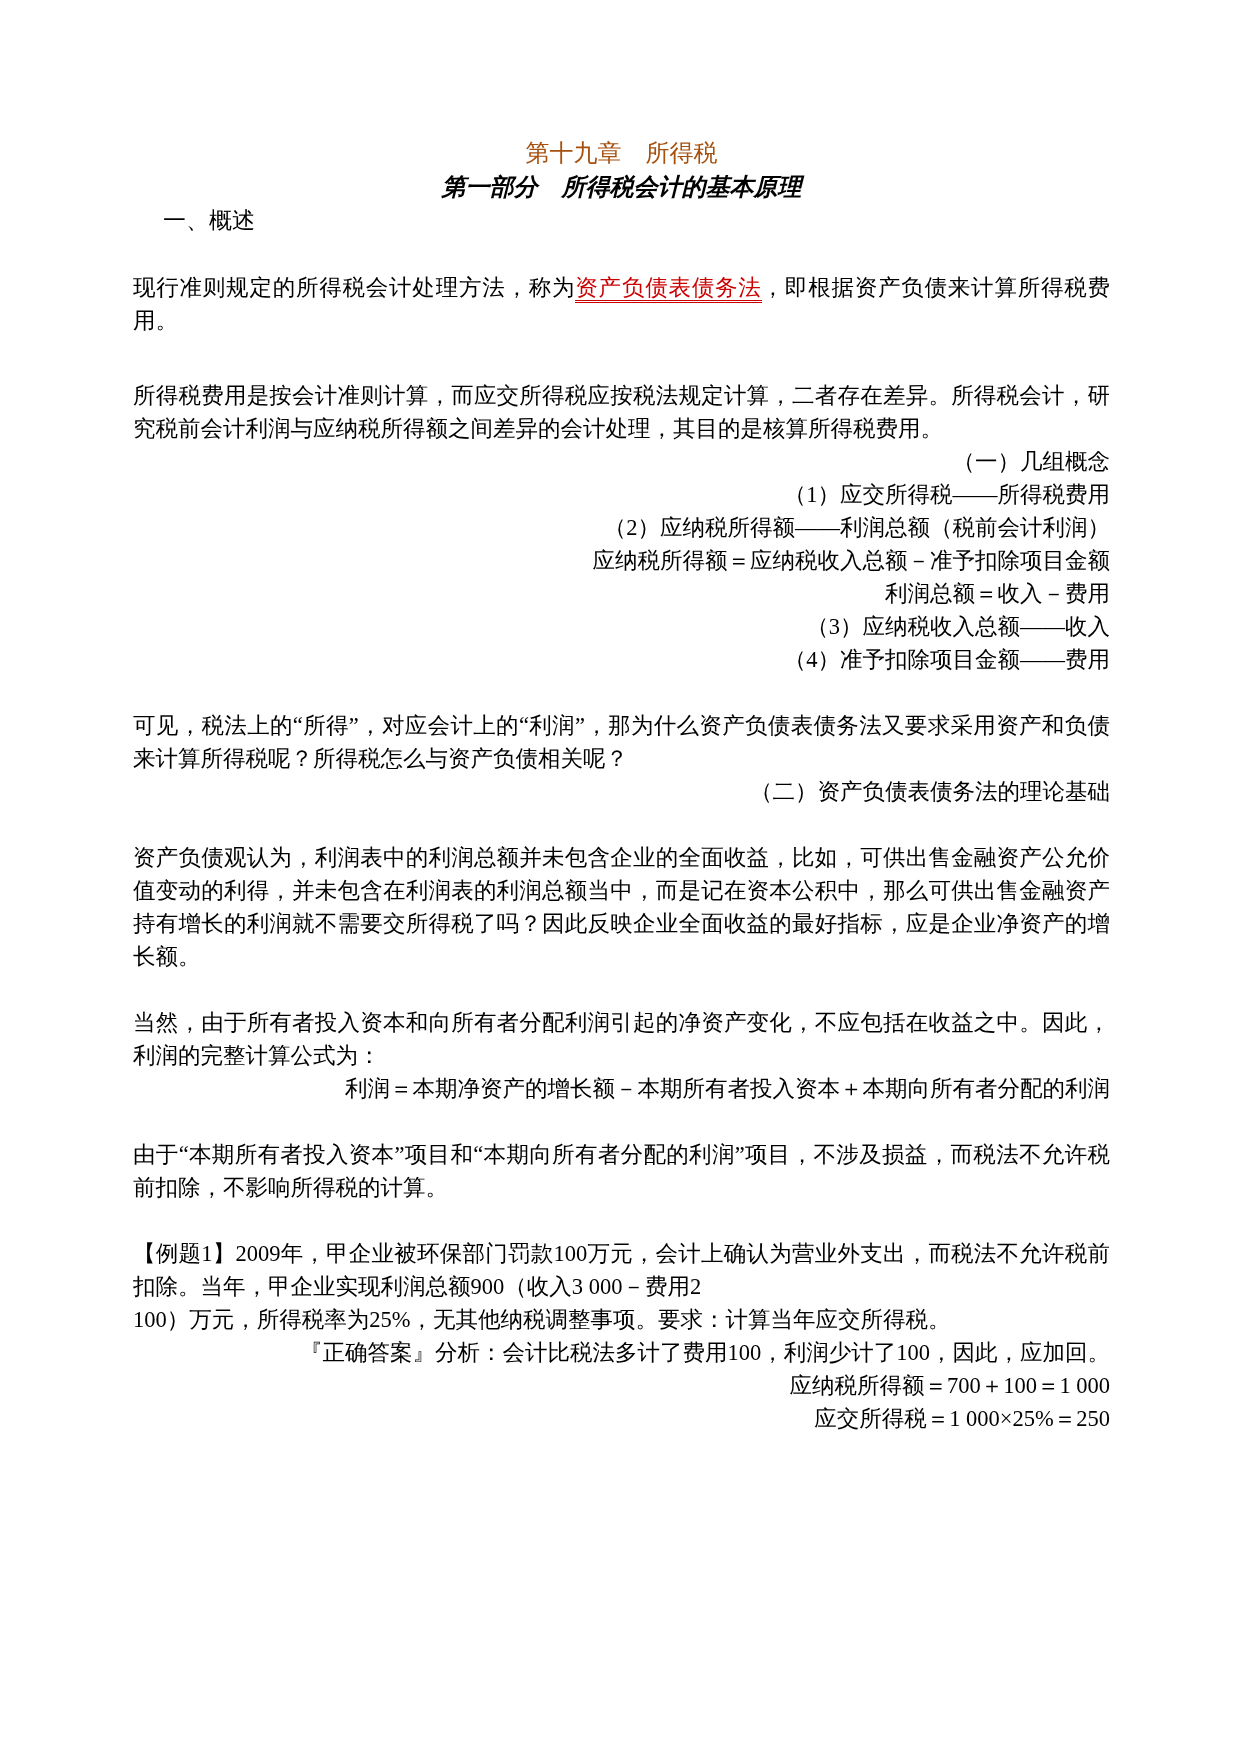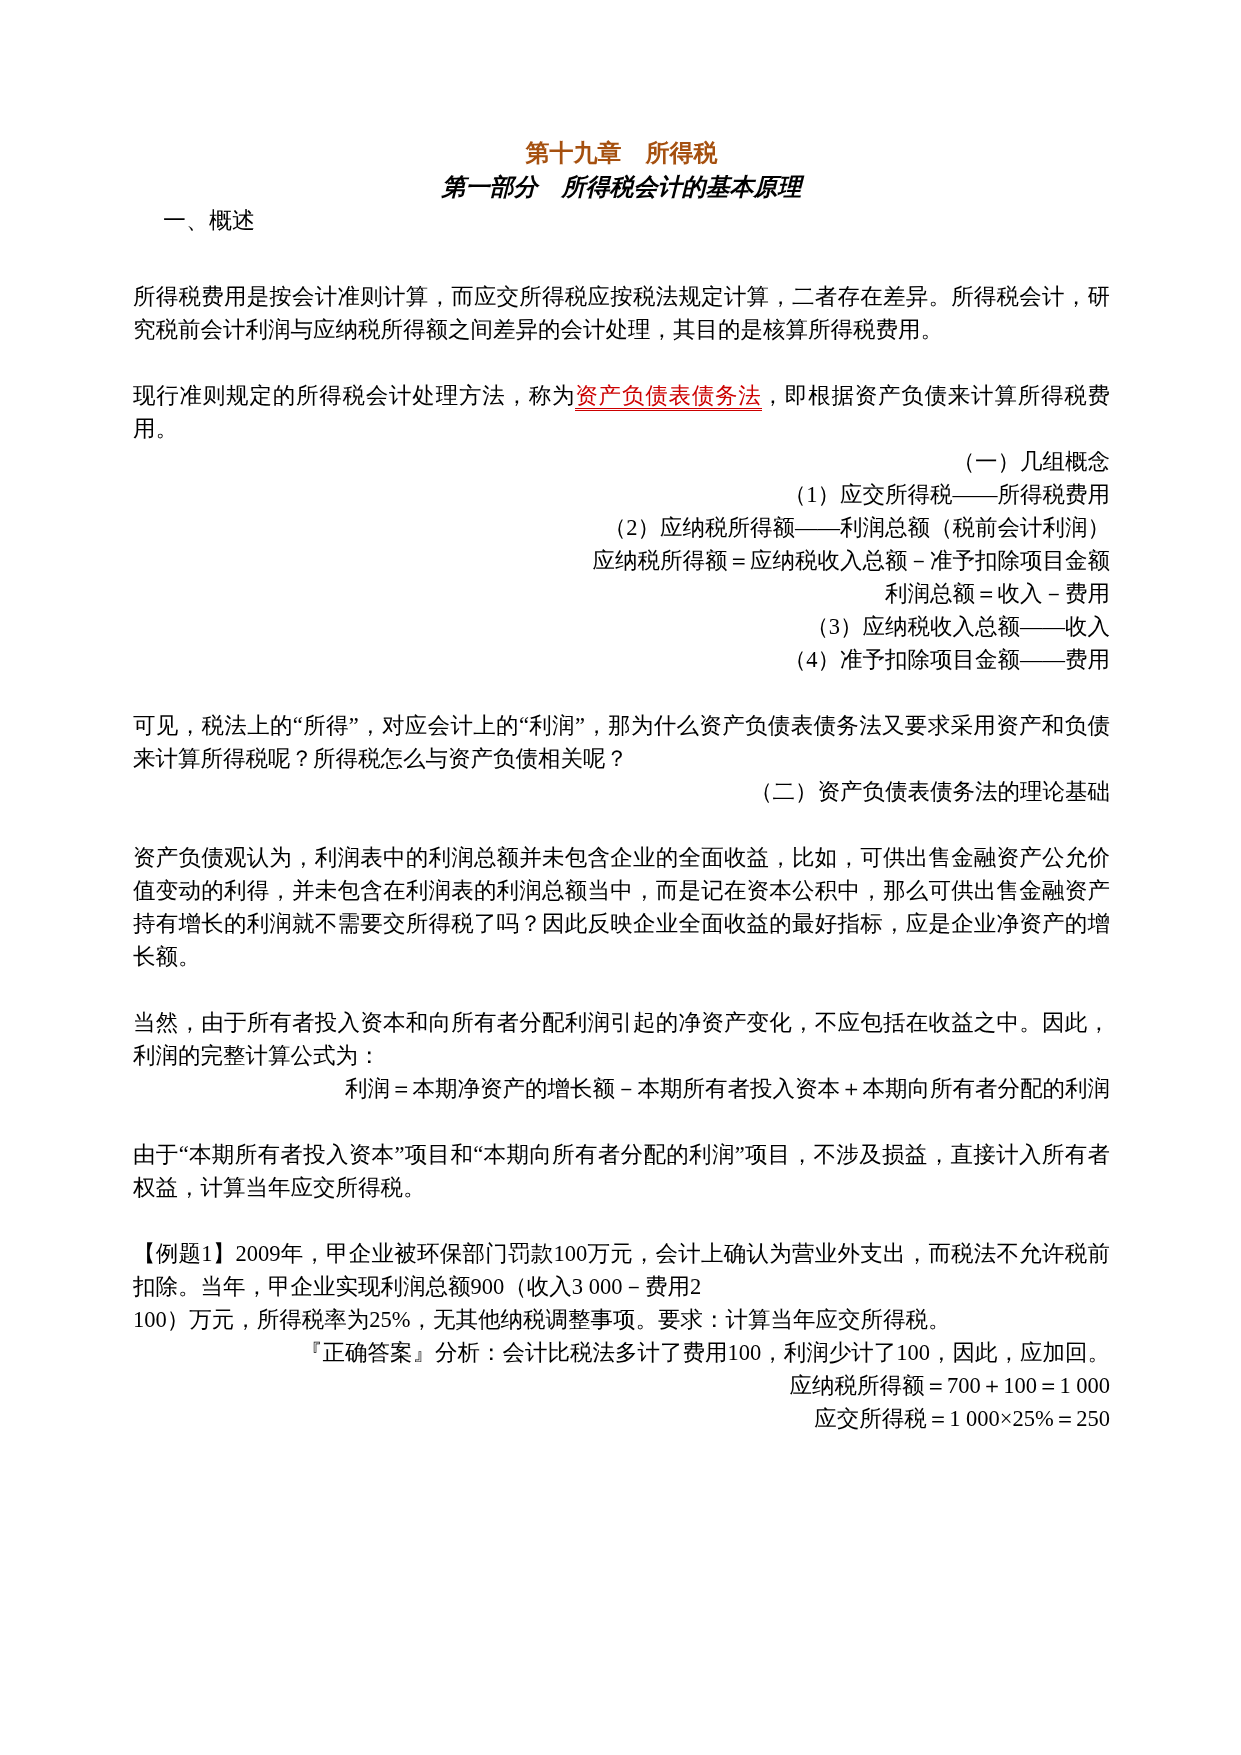--- a/index.html
+++ b/index.html
@@ -15,21 +15,21 @@
   }
   .page {
     box-sizing: border-box;
     width: 1241px;
     min-height: 1755px;
     padding: 136px 131px 80px 133px;
     background: #ffffff;
   }
   .h-chapter {
     text-align: center;
-    font-weight: bold;
+    font-weight: normal;
     font-size: 24px;
     line-height: 34px;
     color: var(--chapter-title, #A5500F);
   }
   .h-part {
     text-align: center;
     font-weight: bold;
     font-size: 24px;
     line-height: 34px;
     color: var(--text, #000);
@@ -64,42 +64,42 @@
 </style>
 </head>
 <body>
 
 <div class="page">
 
   <div class="h-chapter">第十九章　所得税</div>
   <div class="h-part">第一部分　所得税会计的基本原理</div>
   <div class="h-section">一、概述</div>
 
+  <p class="para gap"><span>现行准则规定的所得税会计处理方法，称为</span><a class="red-link">资产负债表债务法</a><span>，即根据资产负债来计算所得税费用。</span></p>
+
   <p class="para gap-lg">所得税费用是按会计准则计算，而应交所得税应按税法规定计算，二者存在差异。所得税会计，研究税前会计利润与应纳税所得额之间差异的会计处理，其目的是核算所得税费用。</p>
-
-  <p class="para gap"><span>现行准则规定的所得税会计处理方法，称为</span><a class="red-link">资产负债表债务法</a><span>，即根据资产负债来计算所得税费用。</span></p>
 
   <div class="line indent">（一）几组概念</div>
   <div class="line indent">（1）应交所得税——所得税费用</div>
   <div class="line indent">（2）应纳税所得额——利润总额（税前会计利润）</div>
   <div class="line indent">应纳税所得额＝应纳税收入总额－准予扣除项目金额</div>
   <div class="line indent">利润总额＝收入－费用</div>
   <div class="line indent">（3）应纳税收入总额——收入</div>
   <div class="line indent">（4）准予扣除项目金额——费用</div>
 
   <p class="para gap">可见，税法上的“所得”，对应会计上的“利润”，那为什么资产负债表债务法又要求采用资产和负债来计算所得税呢？所得税怎么与资产负债相关呢？</p>
   <div class="line indent">（二）资产负债表债务法的理论基础</div>
 
   <p class="para gap">资产负债观认为，利润表中的利润总额并未包含企业的全面收益，比如，可供出售金融资产公允价值变动的利得，并未包含在利润表的利润总额当中，而是记在资本公积中，那么可供出售金融资产持有增长的利润就不需要交所得税了吗？因此反映企业全面收益的最好指标，应是企业净资产的增长额。</p>
 
 
   <p class="para gap">当然，由于所有者投入资本和向所有者分配利润引起的净资产变化，不应包括在收益之中。因此，利润的完整计算公式为：</p>
   <div class="line indent">利润＝本期净资产的增长额－本期所有者投入资本＋本期向所有者分配的利润</div>
 
-  <p class="para gap">由于“本期所有者投入资本”项目和“本期向所有者分配的利润”项目，不涉及损益，直接计入所有者权益，计算当年应交所得税。</p>
+  <p class="para gap">由于“本期所有者投入资本”项目和“本期向所有者分配的利润”项目，不涉及损益，而税法不允许税前扣除，不影响所得税的计算。</p>
 
   <p class="para gap"><span>【例题1】2009年，甲企业被环保部门罚款100万元，会计上确认为营业外支出，而税法不允许税前扣除。当年，甲企业实现利润总额900（收入3 000－费用2</span><br><span>100）万元，所得税率为25%，无其他纳税调整事项。要求：计算当年应交所得税。</span></p>
 
   <div class="line indent">『正确答案』分析：会计比税法多计了费用100，利润少计了100，因此，应加回。</div>
   <div class="line indent">应纳税所得额＝700＋100＝1 000</div>
   <div class="line indent">应交所得税＝1 000×25%＝250</div>
 
 </div>
 
 </body></html>

